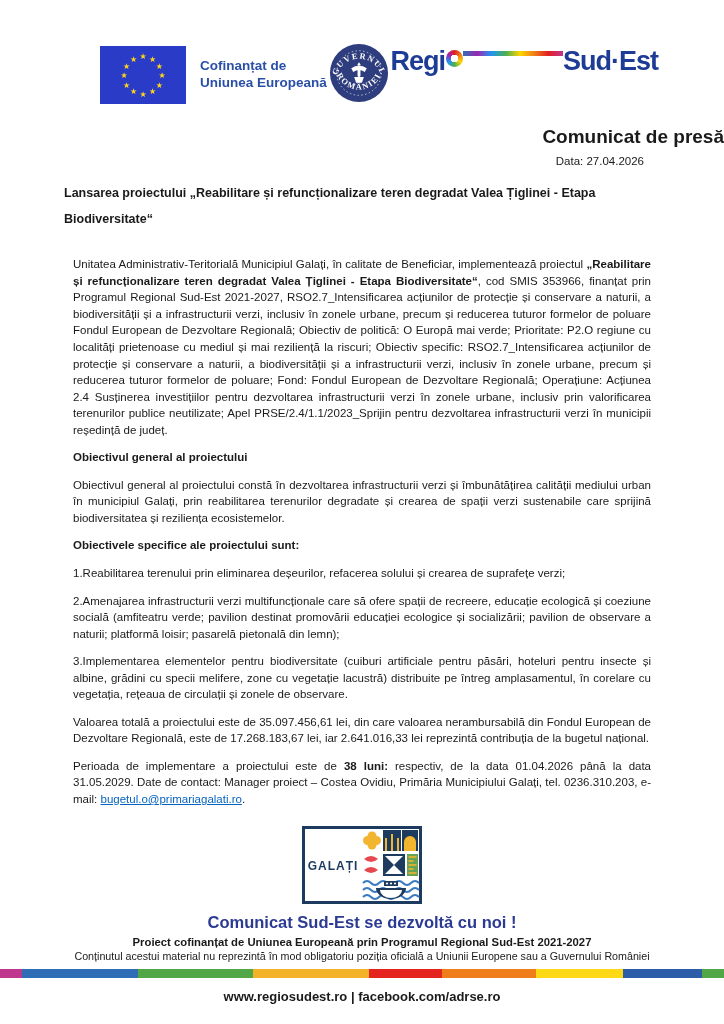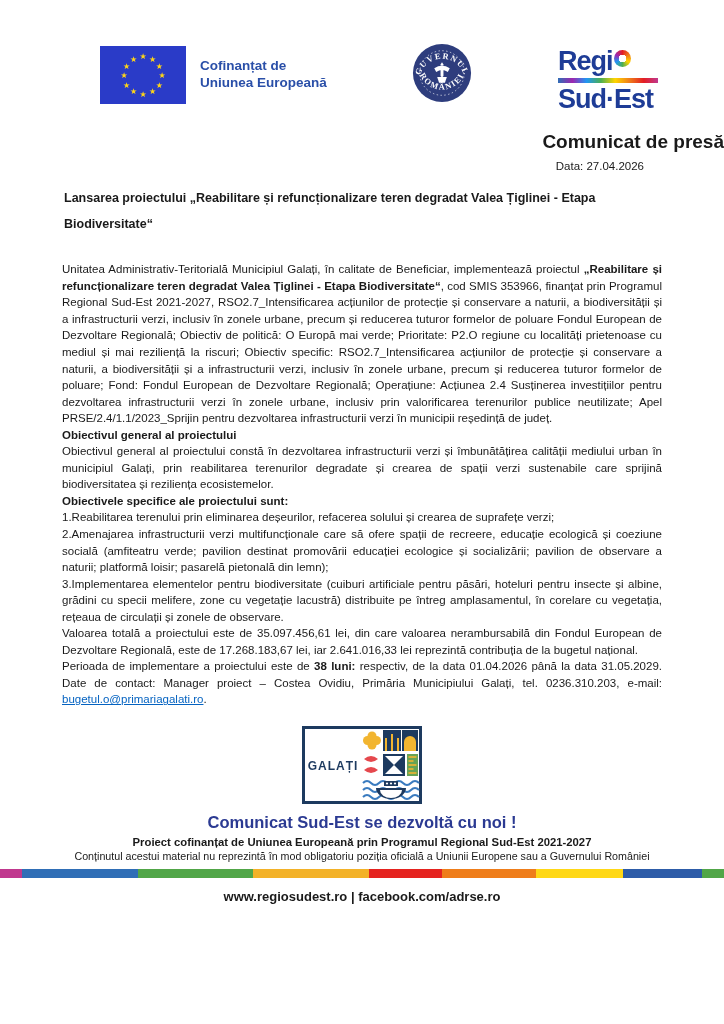--- a/index.html
+++ b/index.html
@@ -13,21 +13,21 @@
   .header {
     display:flex; align-items:flex-start; justify-content:space-between;
     padding:46px 66px 0 100px;
   }
   .eu-block { display:flex; align-items:center; gap:14px; }
   .eu-text {
     color:#2a4fa8; font-weight:bold; font-size:13.5px; line-height:1.25;
     white-space:pre-line;
   }
   .gov-seal { margin-top:-4px; }
-  .regio { display:flex; flex-direction:column; line-height:1; margin-top:2px; }
+  .regio { display:flex; line-height:1; margin-top:2px; }
   .regio-line1 { display:flex; align-items:center; }
   .regio-word {
     color:#1e3c96; font-weight:bold; font-size:27px; letter-spacing:-1px;
   }
   .regio-o {
     width:17px; height:17px; border-radius:50%; margin-left:1px; margin-top:-6px;
     background:
       radial-gradient(closest-side,#fff 44%, rgba(255,255,255,0) 46%),
       conic-gradient(#e31e24,#f07d19,#ffd500,#4caf50,#2196f3,#9c27b0,#e31e24);
   }
@@ -37,21 +37,21 @@
   }
   
   .doc-title { text-align:right; font-weight:bold; font-size:19px; margin-top:18px; }
   .date-line { text-align:right; font-size:11.5px; margin:7px 80px 0 0; }
   .project-title {
     margin:14px 64px 0; text-align:left; font-weight:bold;
     font-size:12.5px; line-height:2.05;
   }
   
   .body { margin:24px 62px 0; font-size:11.5px; line-height:1.44; text-align:justify; }
-  .body p { margin:0; }
+  .body p { margin:11px; }
   .h-bold { font-weight:bold; text-align:left; }
   .seg-bold { font-weight:bold; }
   .seg-link { color:#0563c1; text-decoration:underline; cursor:pointer; }
   .p-value { margin-top:25px; }
   
   .galati-wrap { display:flex; justify-content:center; margin-top:18px; }
   
   .slogan {
     text-align:center; color:#2b3a92; font-weight:bold; font-size:16.5px; margin-top:9px;
   }

